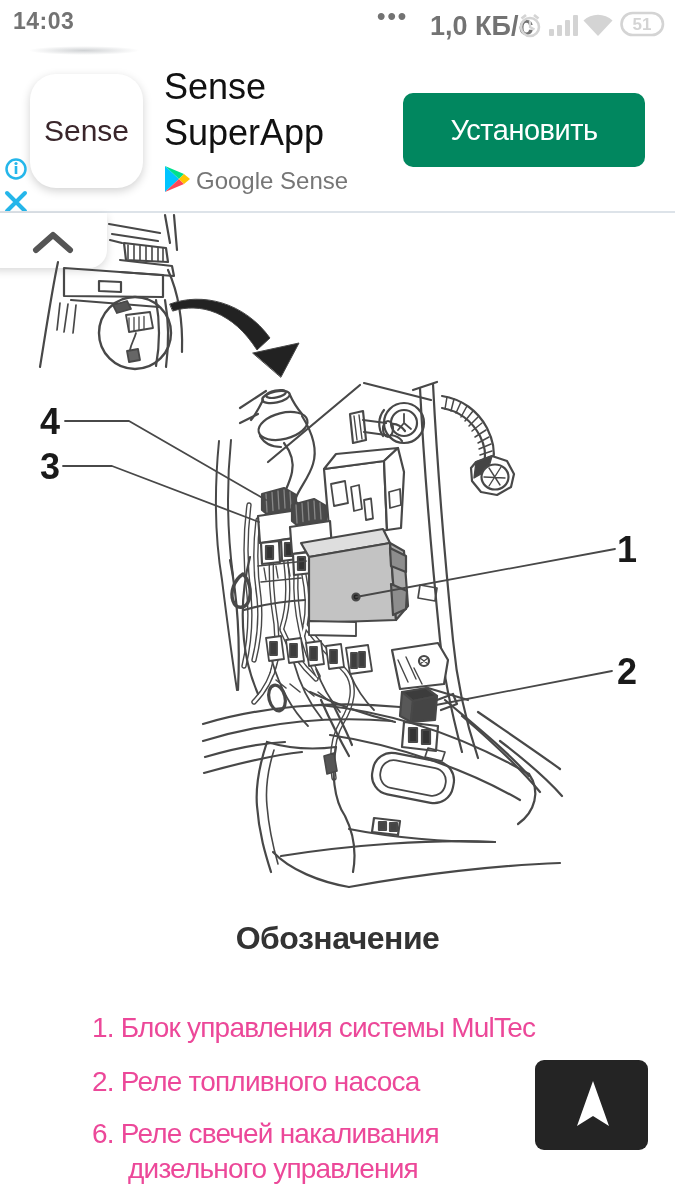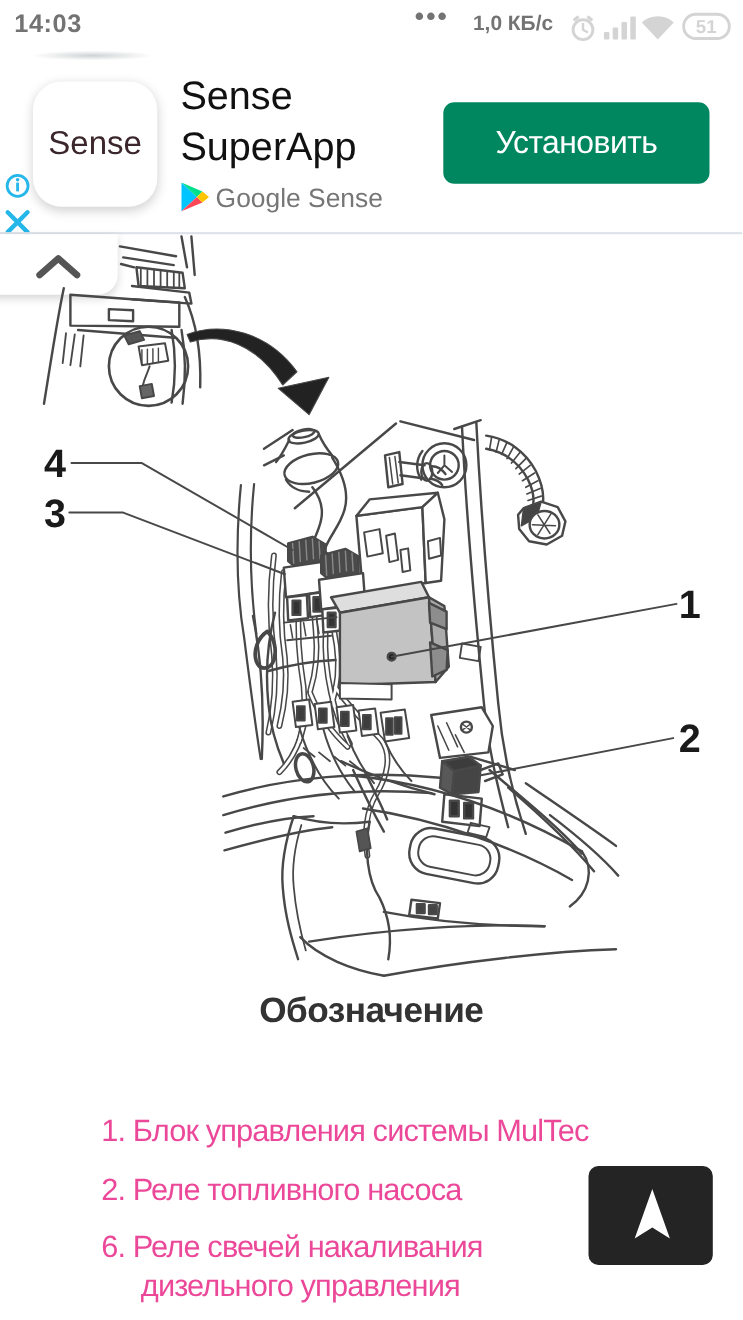--- a/index.html
+++ b/index.html
@@ -2,36 +2,36 @@
 <html><head>
 <meta charset="utf-8">
 <style>
   html,body{margin:0;padding:0;}
   body{width:675px;height:1200px;position:relative;background:#fff;overflow:hidden;
        font-family:"Liberation Sans", sans-serif;}
   .abs{position:absolute;}
   
   .sb{color:#737373;}
   .time{left:13px;top:8px;font-size:23px;font-weight:700;letter-spacing:.5px;}
-  .net{left:430px;top:11px;font-size:19px;font-weight:700;}
+  .net{left:430px;top:11px;font-size:27px;font-weight:700;}
   .dots{left:377px;top:2px;font-size:24px;font-weight:700;letter-spacing:2px;}
   
   .icard{left:30px;top:74px;width:113px;height:114px;background:#fff;border-radius:26px;
          box-shadow:0 3px 10px rgba(0,0,0,.18);display:flex;align-items:center;justify-content:center;}
   .icard span{font-size:30px;color:#3a262b;font-weight:500;}
   .title{left:164px;top:64px;font-size:36px;color:#111;line-height:46px;font-weight:400;}
   .gptext{left:196px;top:167px;font-size:24px;color:#767676;font-weight:500;}
   .btn{left:403px;top:93px;width:242px;height:74px;background:#01875f;border-radius:10px;
        display:flex;align-items:center;justify-content:center;color:#fff;font-size:29px;letter-spacing:-0.5px;}
   .sep{left:0;top:211px;width:675px;height:2px;background:#dde3e9;}
   
   .chip{left:-20px;top:213px;width:127px;height:55px;background:#fff;border-radius:0 0 18px 18px;
         box-shadow:0 3px 8px rgba(0,0,0,.15);}
   
-  .head{left:0;top:900px;width:675px;text-align:center;font-size:32px;font-weight:700;color:#333;letter-spacing:-0.5px;}
+  .head{left:0;top:920px;width:675px;text-align:center;font-size:32px;font-weight:700;color:#333;letter-spacing:-0.5px;}
   .li{font-size:28px;color:#ec4899;letter-spacing:-0.8px;}
   .btnTop{left:535px;top:1060px;width:113px;height:90px;background:#242424;border-radius:9px;}
 </style>
 </head>
 <body>
 
   <div class="abs sb time">14:03</div>
   <div class="abs sb dots">•••</div>
   <div class="abs sb net">1,0 КБ/с</div>
   <svg class="abs" style="left:513px;top:8px;" width="162" height="30" viewBox="0 0 162 30">

